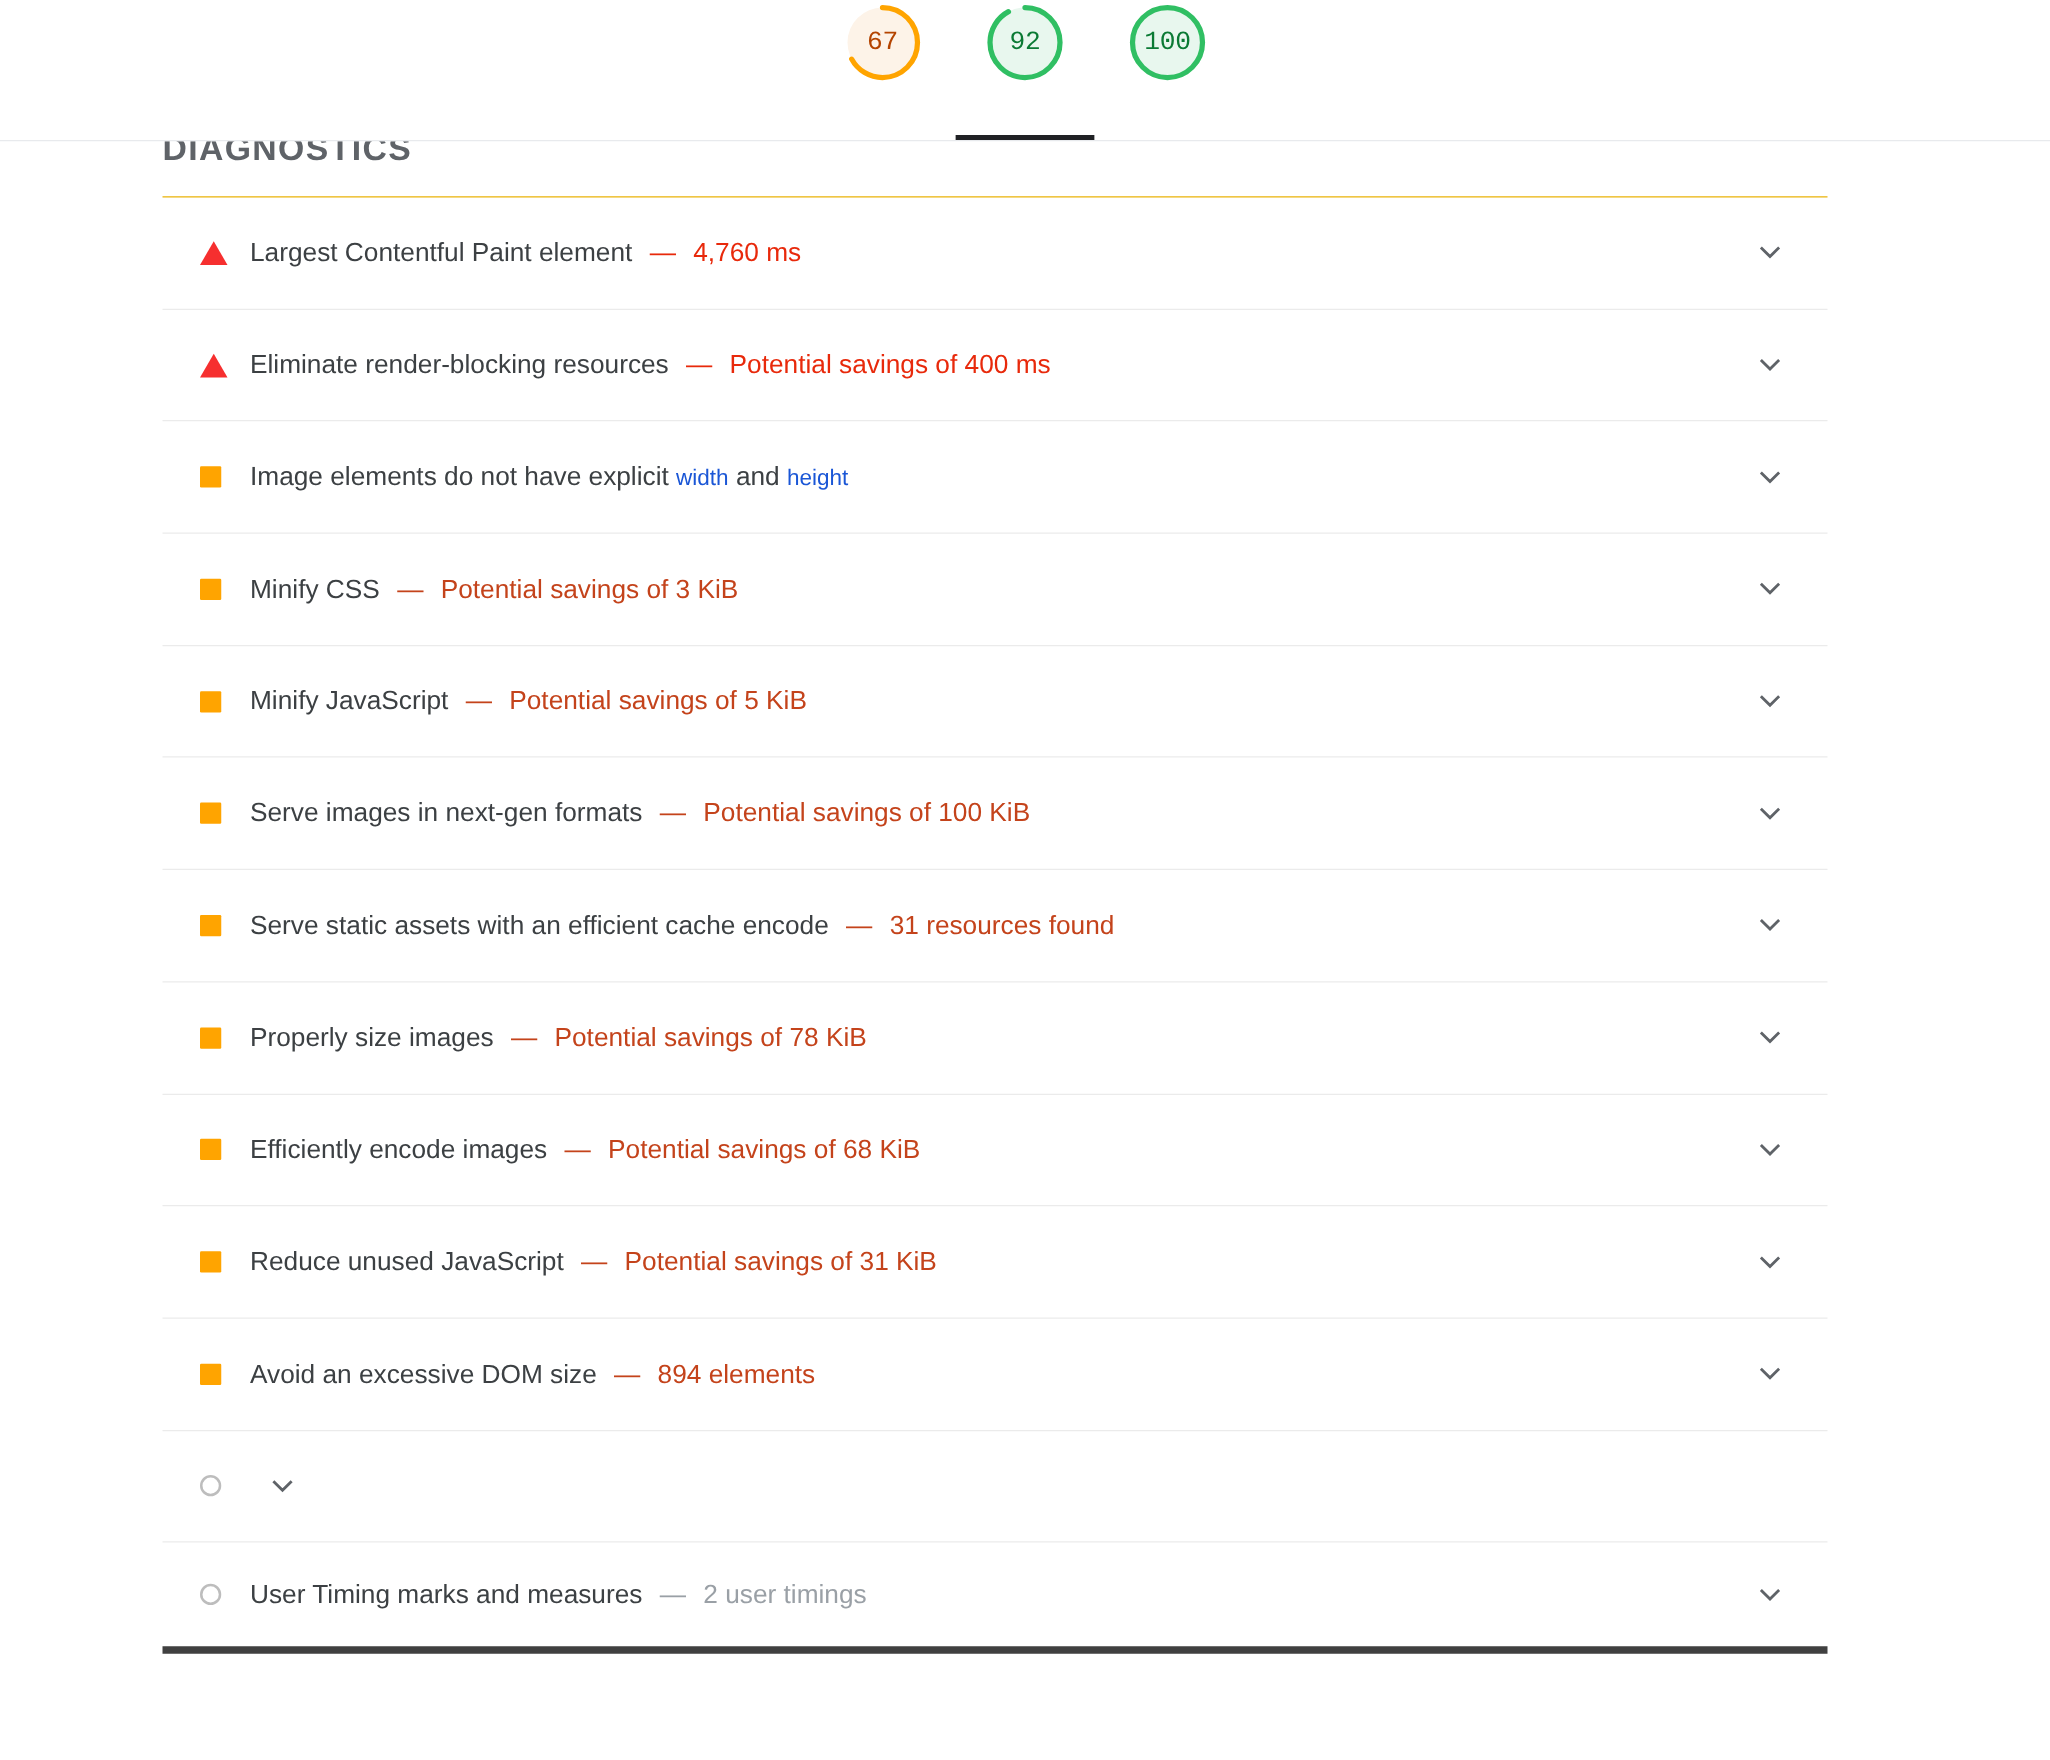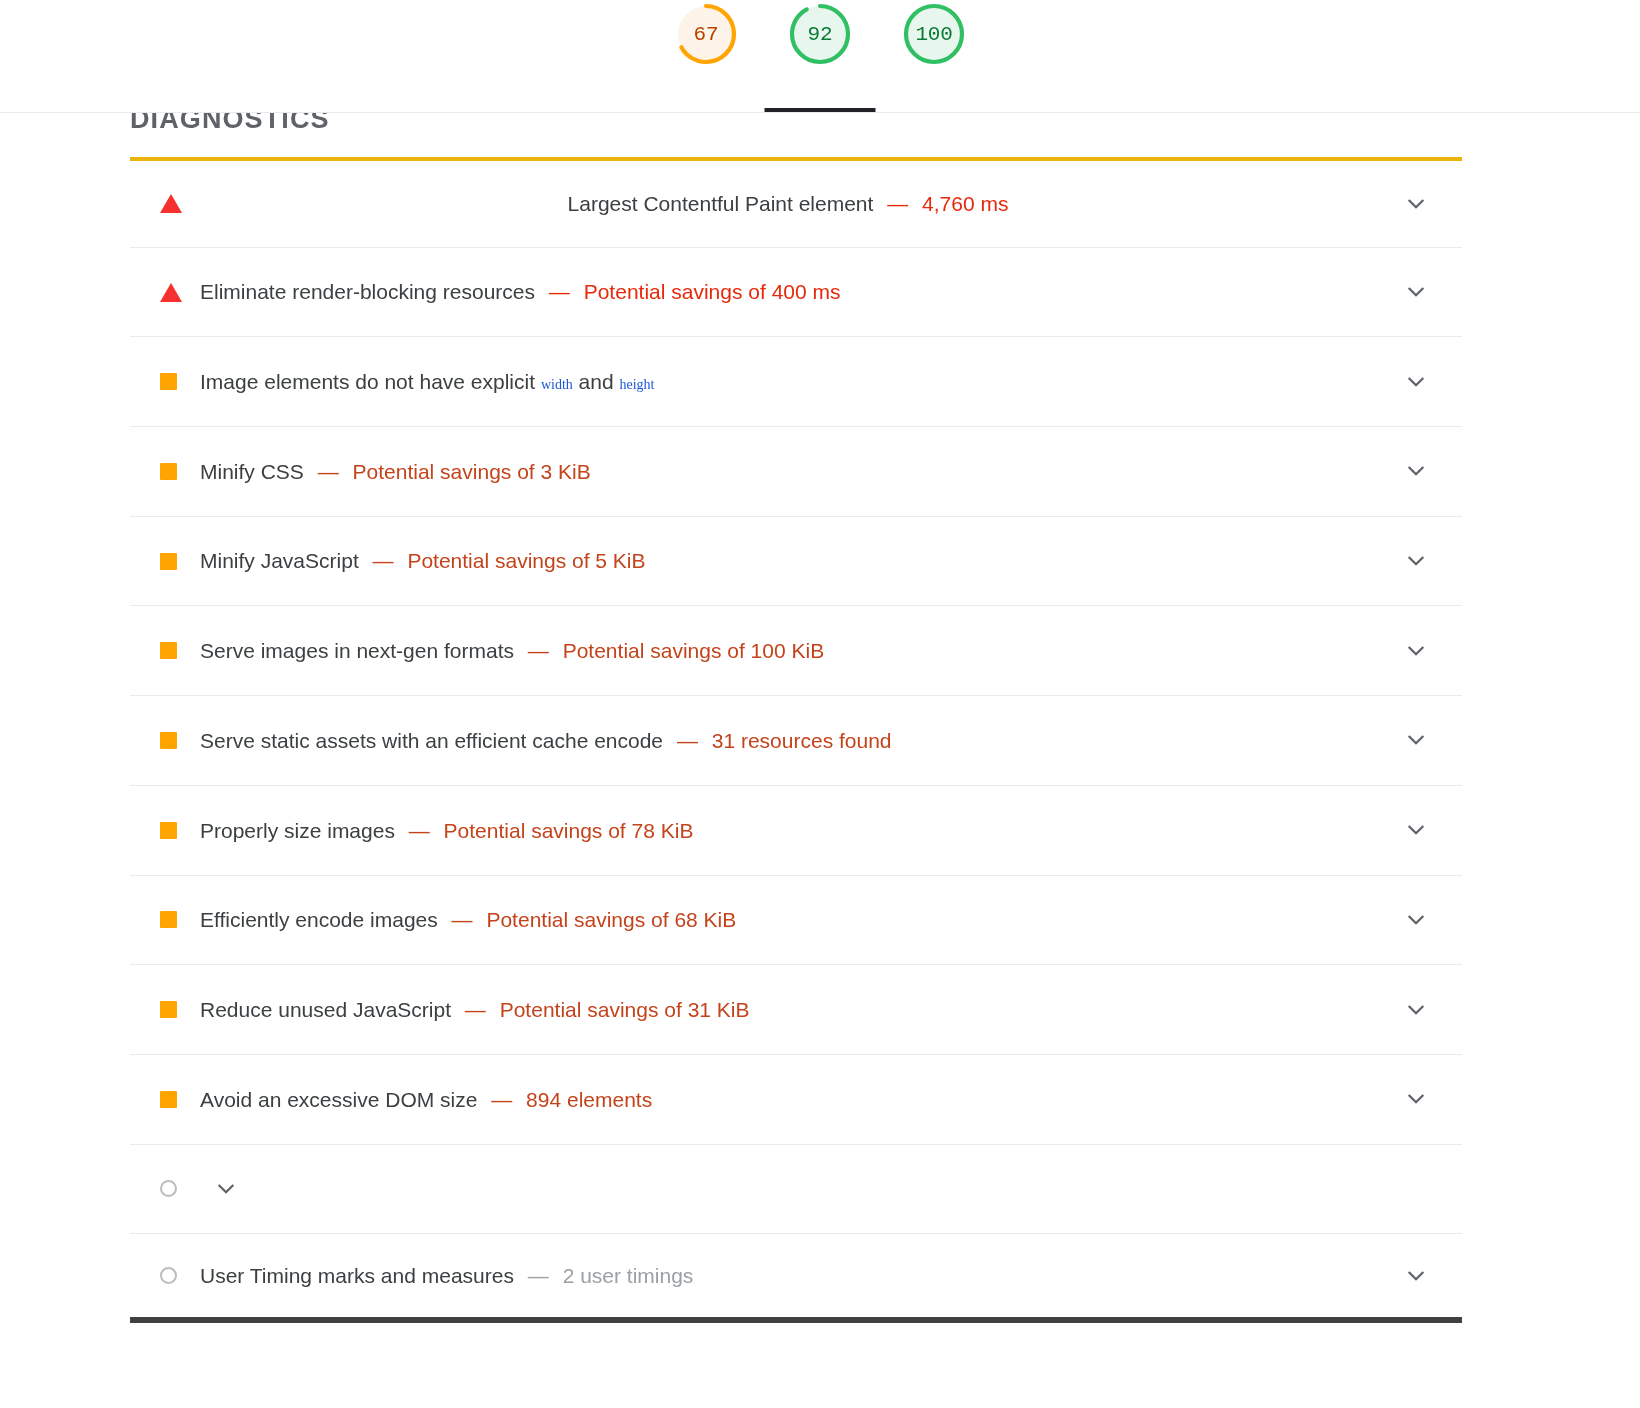--- a/index.html
+++ b/index.html
@@ -117,21 +117,21 @@
   }
 
   .audit-row {
     position: relative;
     height: 89.7px;
     border-top: 1px solid #ebebeb;
     display: flex;
     align-items: center;
     cursor: pointer;
   }
-  .audit-row:first-child { border-top: 4px solid #eab308; text-align: center; }
+  .audit-row:first-child { border-top: 1px solid #eab308; }
   .audit-list .audit-row:last-child { border-bottom: 6px solid #404040; }
 
   .audit-icon {
     width: 56px;
     flex: 0 0 56px;
     display: flex;
     align-items: center;
     justify-content: flex-start;
     padding-left: 30px;
   }
@@ -163,22 +163,22 @@
     font-size: 21px;
     color: #3c4043;
     line-height: 1.3;
     white-space: nowrap;
     padding-left: 14px;
   }
 
   .audit-title { color: #3c4043; }
 
   .code {
-    font-family: Liberation Serif, serif;
-    font-size: 14px;
+    font-family: Liberation Sans, sans-serif;
+    font-size: 18px;
     color: #1a56d6;
     letter-spacing: 0;
   }
 
   .sep { display: inline-block; padding: 0 4px; }
 
   .value { white-space: nowrap; }
   .value.fail    { color: #e8290b; }
   .value.average { color: #c4431b; }
   .value.pass    { color: #9aa0a6; }

